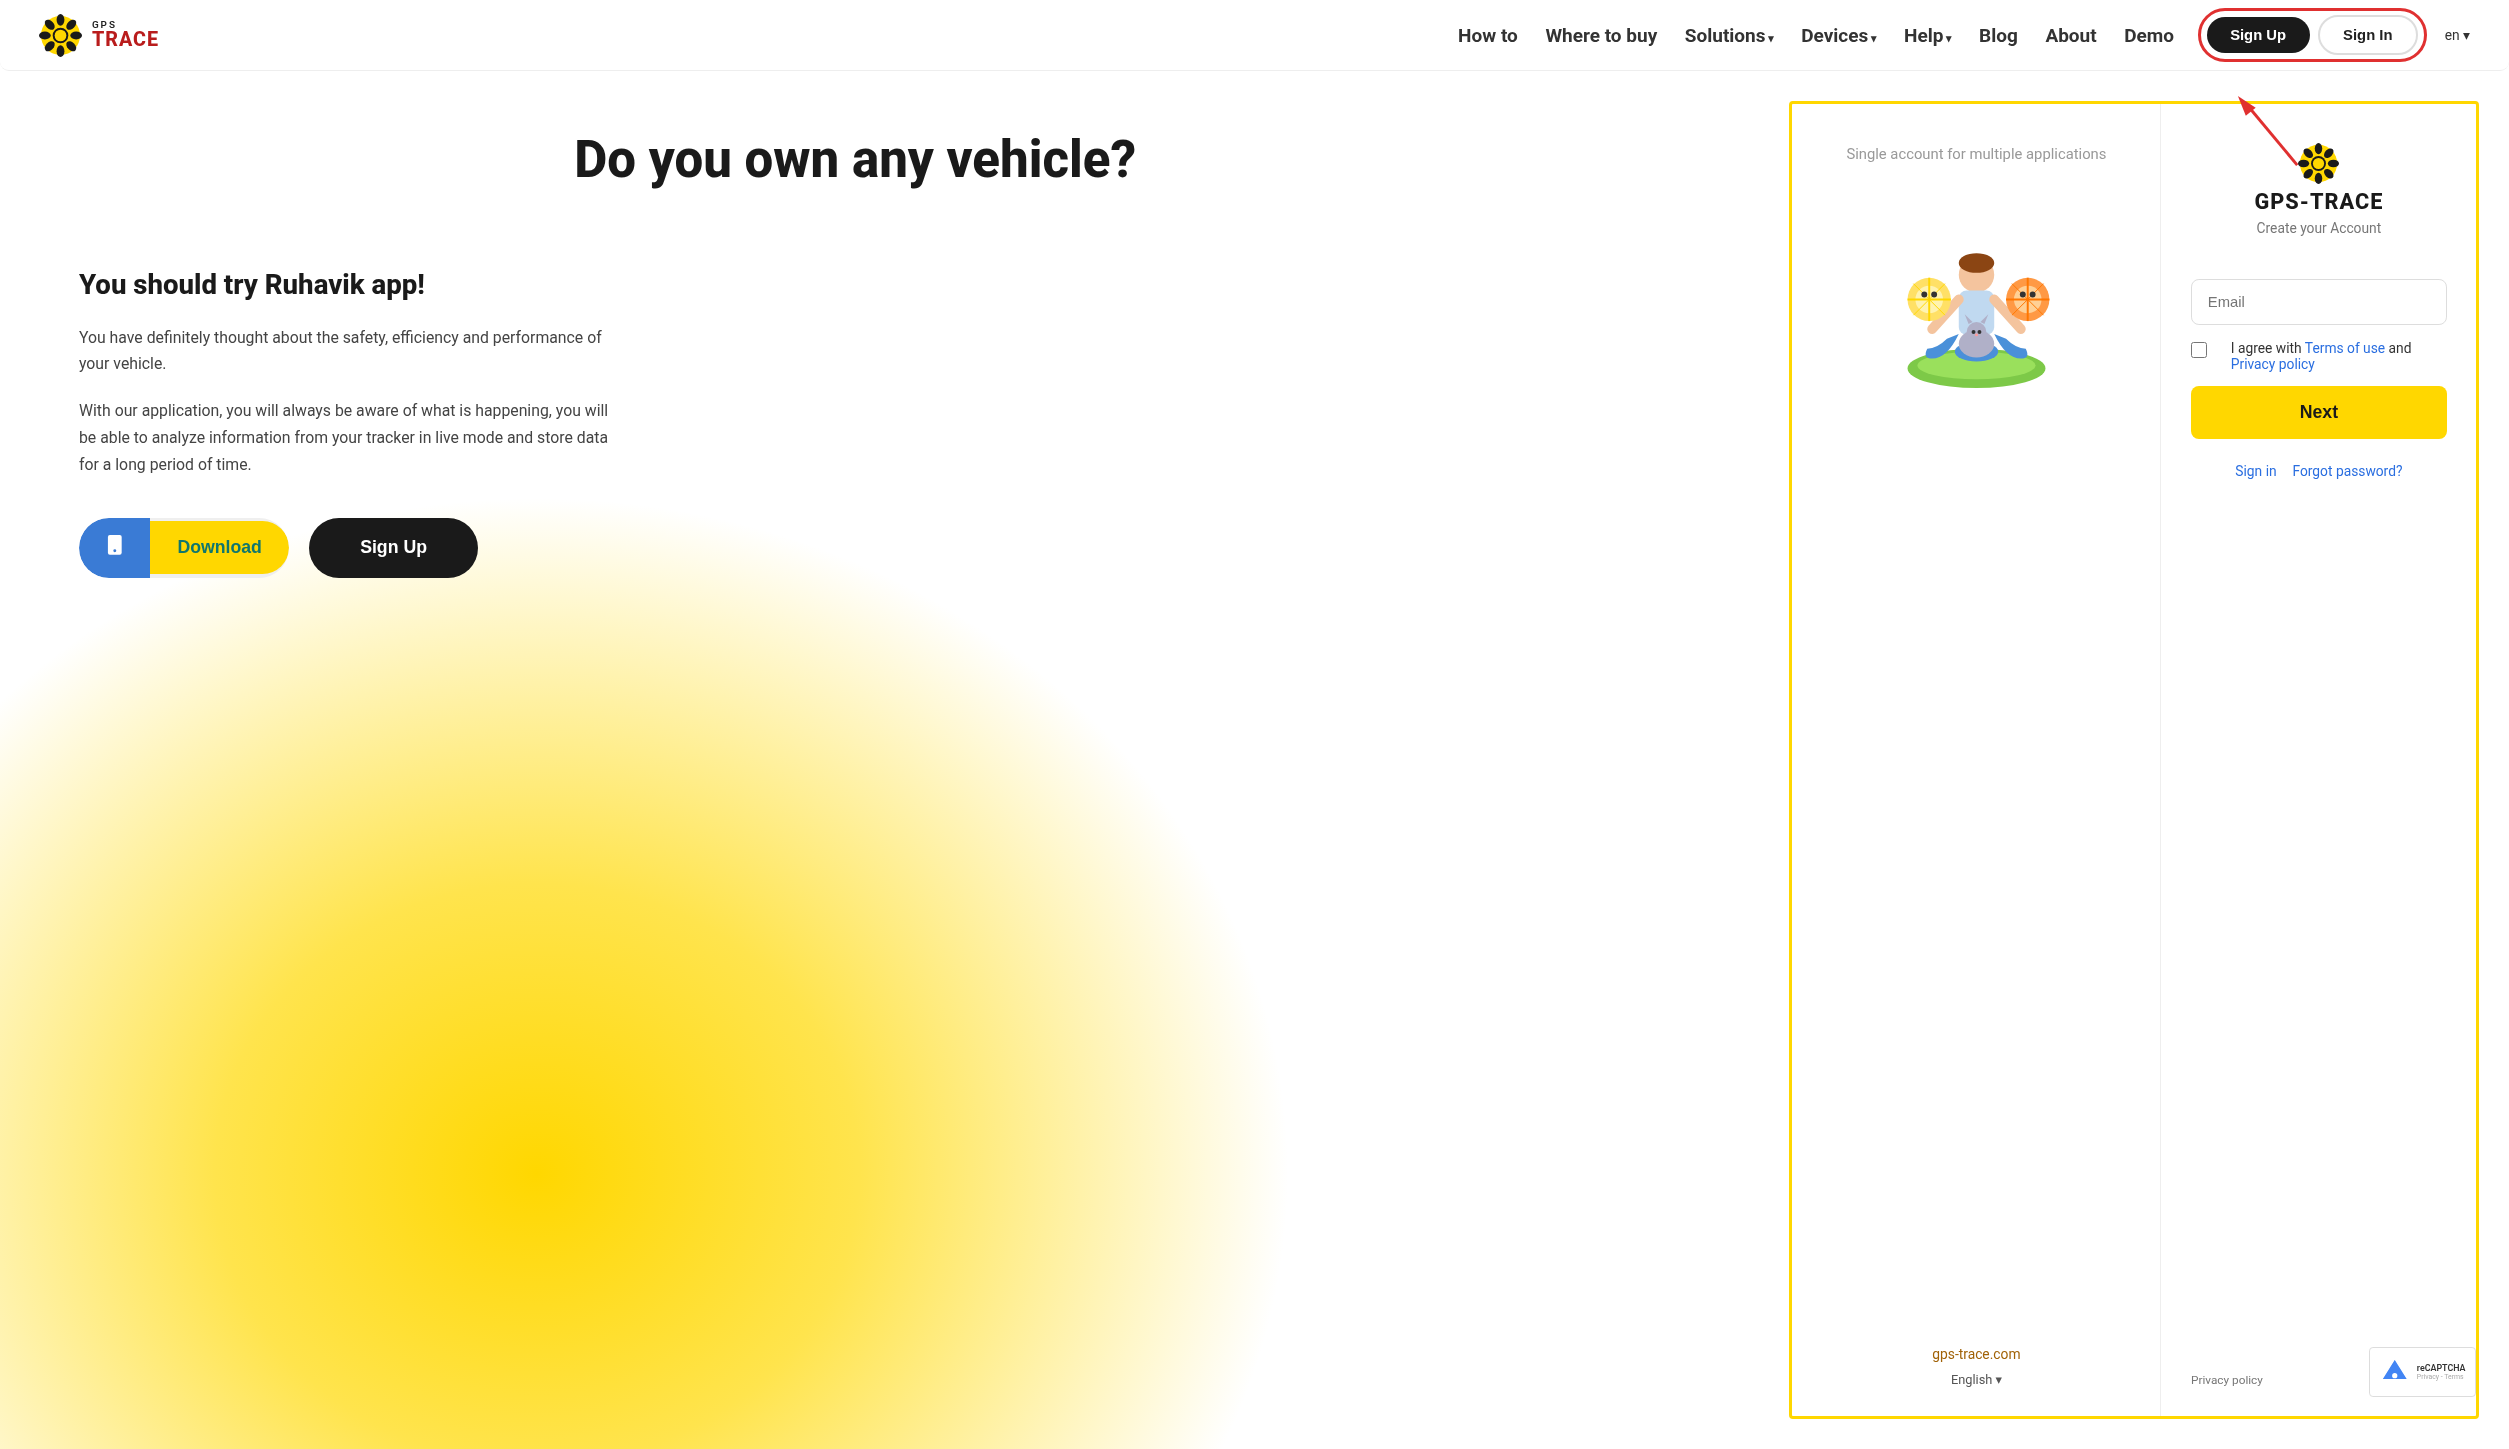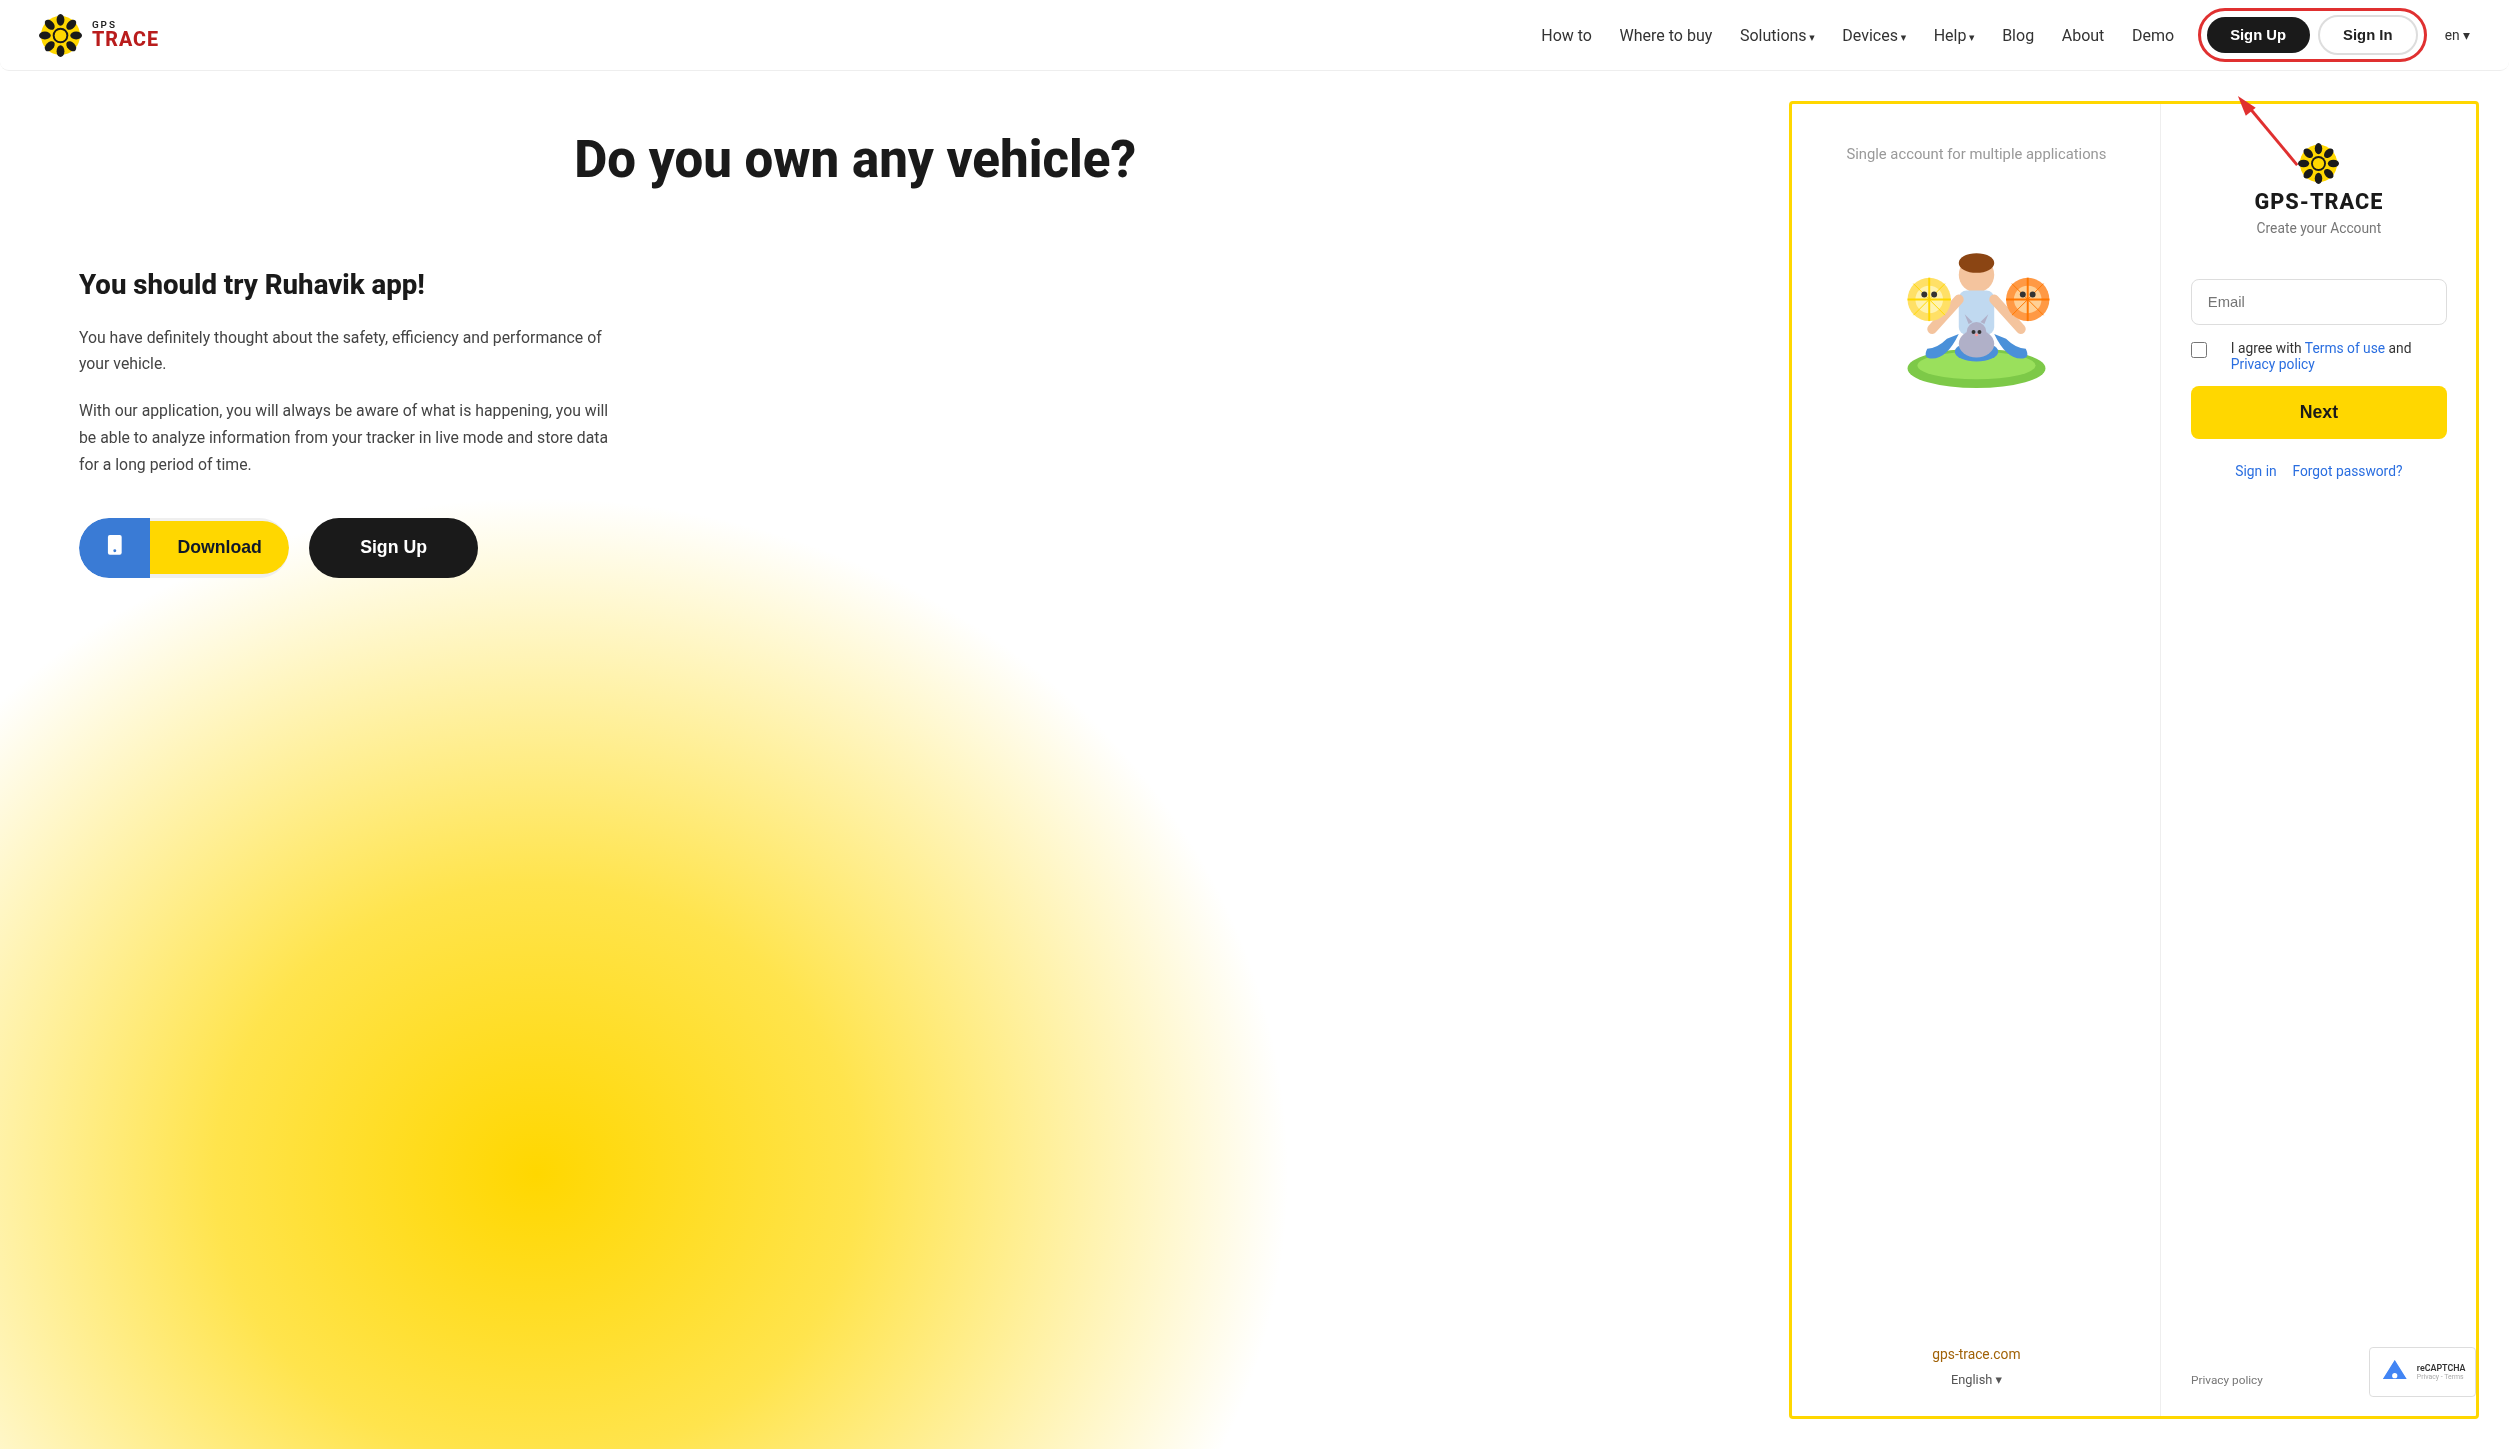--- a/index.html
+++ b/index.html
@@ -38,22 +38,22 @@
     .nav-links {
       display: flex;
       align-items: center;
       gap: 27.6px;
       list-style: none;
       margin-right: 23.6px;
     }
     .nav-links li a {
       text-decoration: none;
       color: #333;
-      font-size: 16px;
-      font-weight: 400;
+      font-size: 19px;
+      font-weight: 700;
     }
     .nav-links li .has-arrow::after {
       content: ' ▾';
       font-size: 10.8px;
     }
 
     .nav-actions {
       display: flex;
       align-items: center;
       gap: 9.9px;
@@ -170,21 +170,21 @@
       font-weight: 700;
     }
     .btn-download-blue {
       background: #3A7BD5;
       color: #fff;
       padding: 15.8px 23.6px;
       border-radius: 49px 0 0 49px;
     }
     .btn-download-yellow {
       background: #FFD700;
-      color: #0f172a;
+      color: #0f766e;
       padding: 15.8px 27.6px;
       border-radius: 0 49px 49px 0;
     }
 
     .btn-signup-hero {
       background: #1a1a1a;
       color: #fff;
       border: none;
       border-radius: 49px;
       padding: 15.8px 51px;

